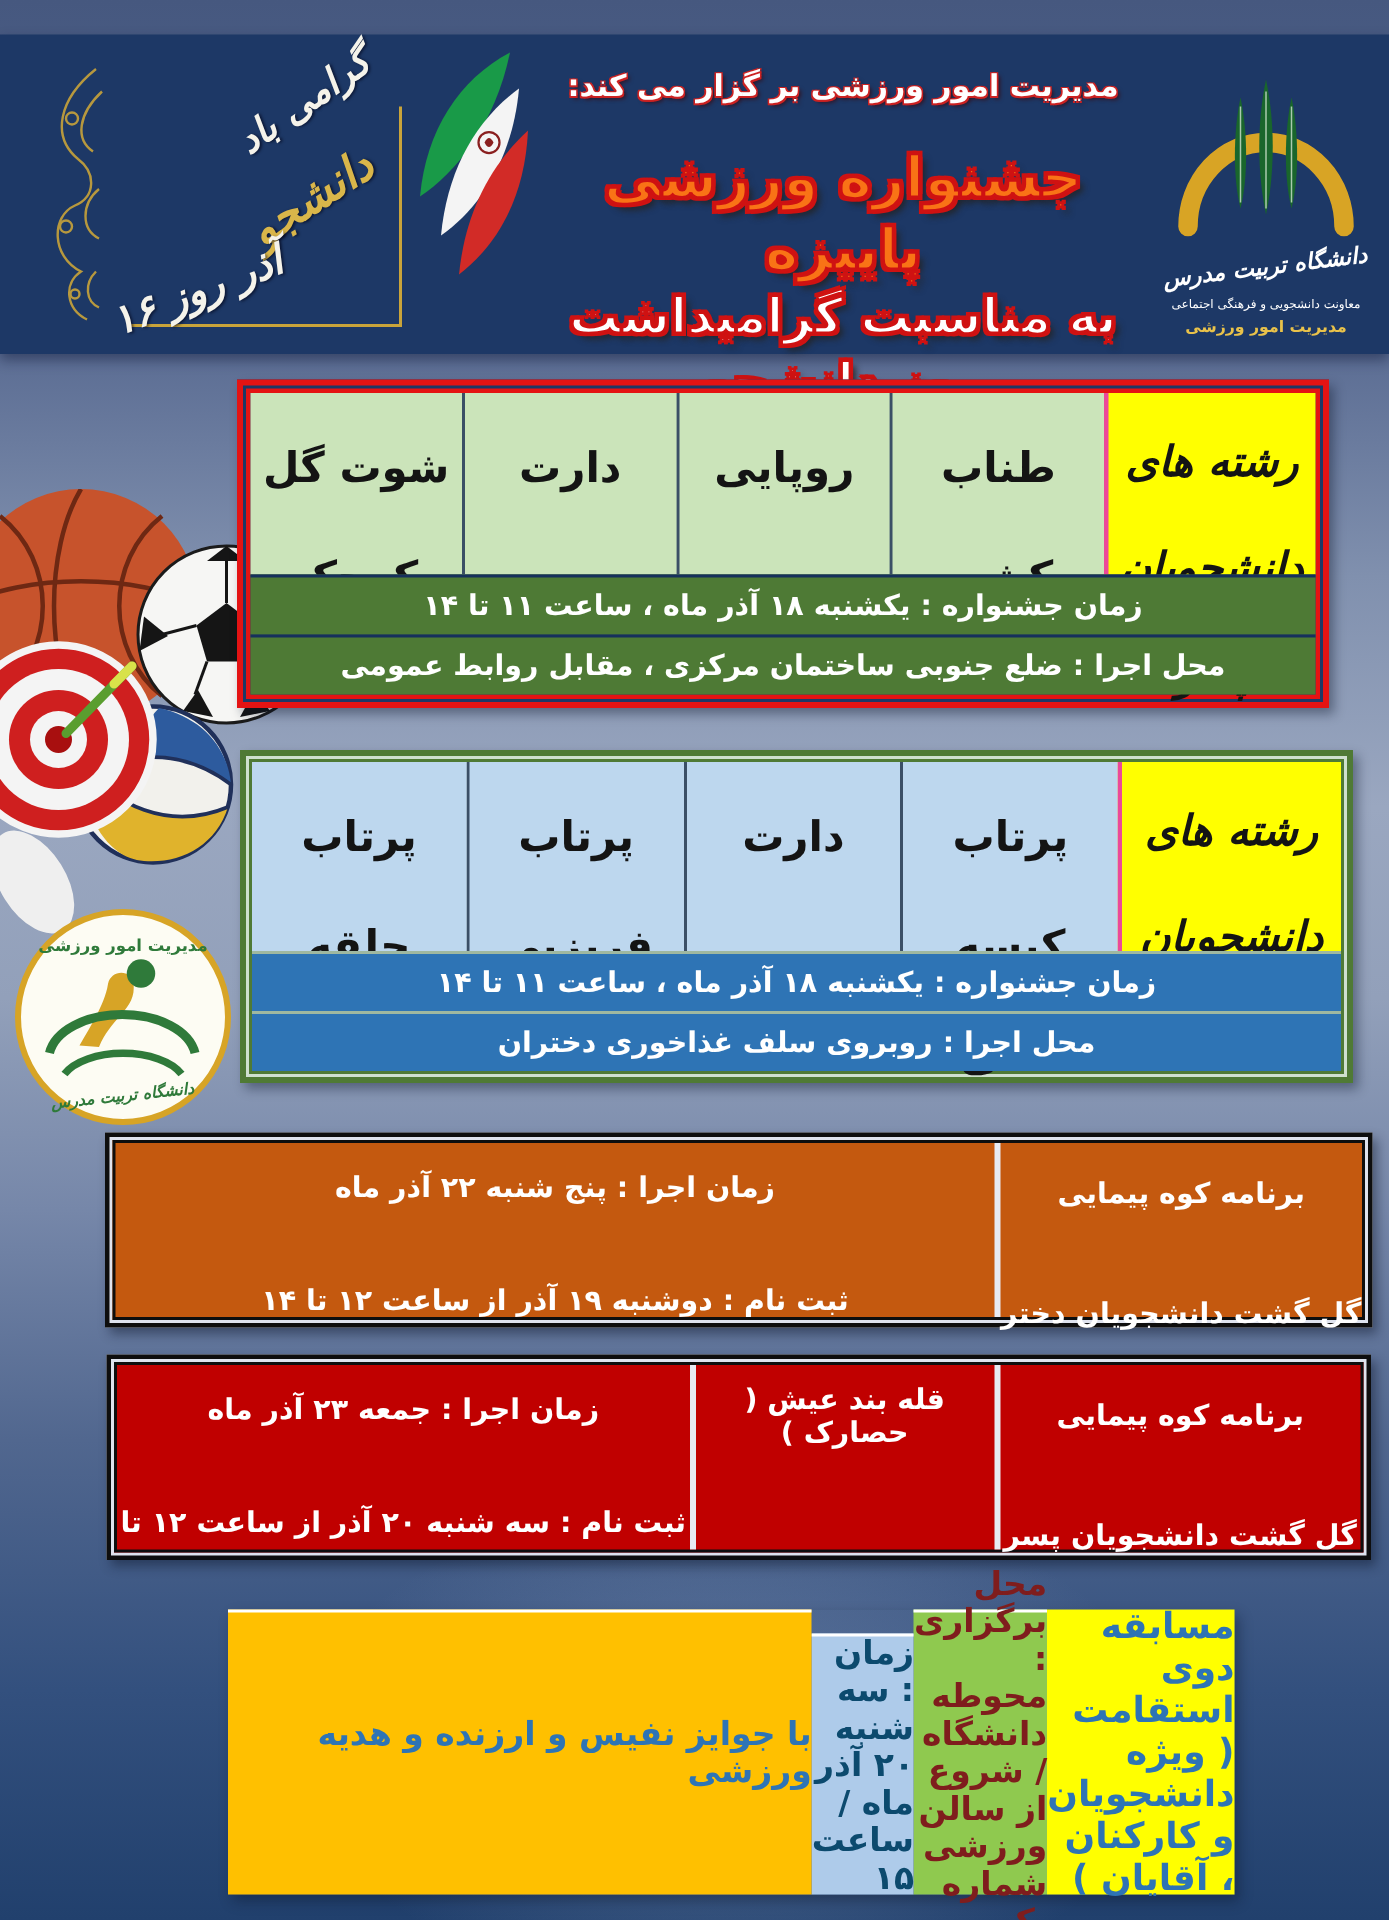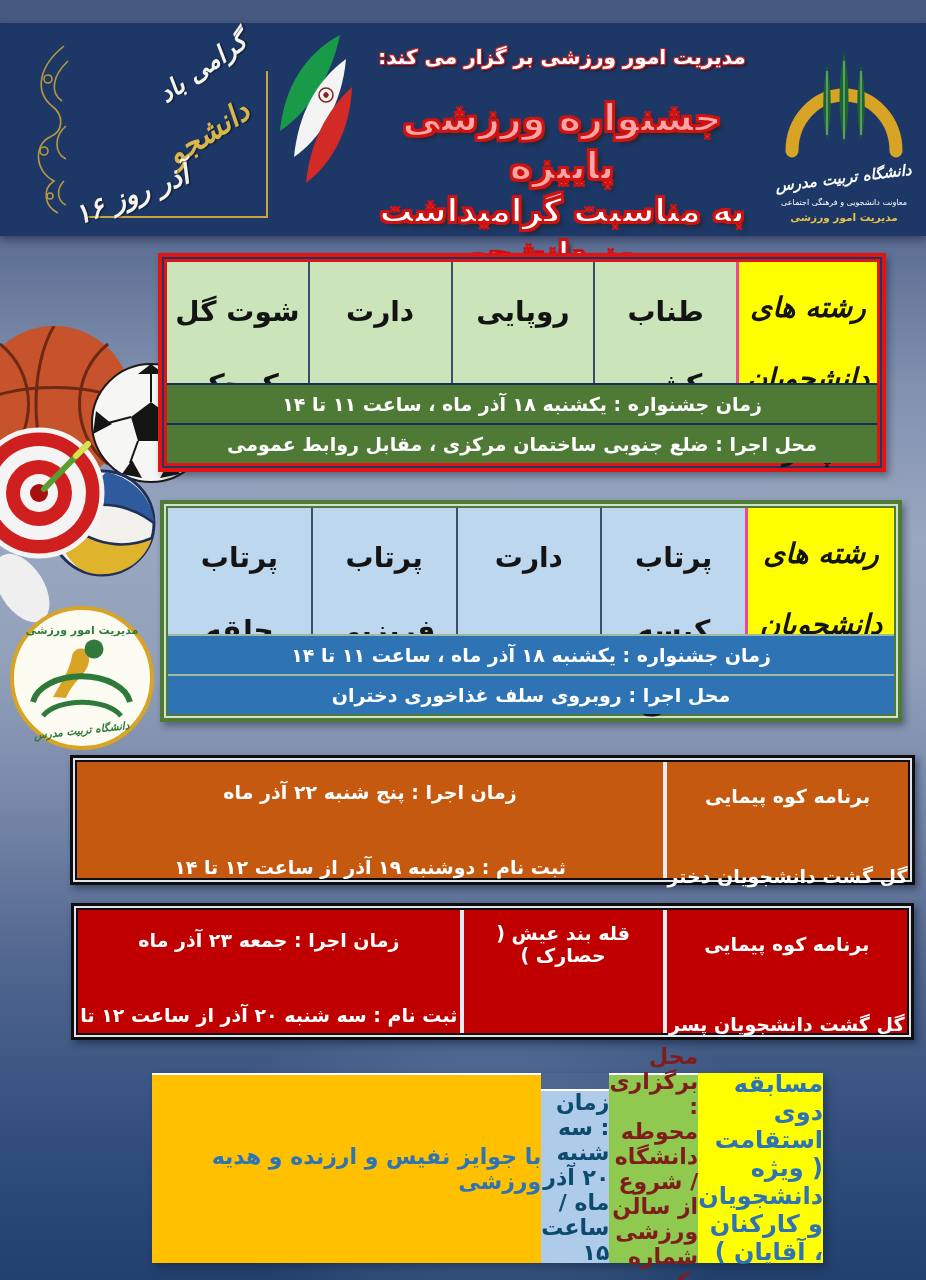--- a/index.html
+++ b/index.html
@@ -18,21 +18,21 @@
     border-right:2px solid #c9a43a;border-bottom:2px solid #c9a43a;}
   .cal{position:absolute;white-space:nowrap;font-style:italic;font-weight:bold;
     text-shadow:1px 1px 2px rgba(0,0,20,.6);}
   .cal1{left:128px;top:22px;transform:rotate(-35deg);color:#f5f3ea;font-size:25px;}
   .cal2{left:138px;top:84px;transform:rotate(-33deg);color:#d9b64a;font-size:30px;}
   .cal3{left:48px;top:148px;transform:rotate(-21deg);color:#f5f3ea;font-size:27px;}
   .flag-svg{position:absolute;left:268px;top:8px;}
   .head-text{position:absolute;left:348px;right:150px;top:22px;text-align:center;}
   .organizer{color:#fff;font-size:20px;font-weight:bold;margin-bottom:26px;
     text-shadow:-1px -1px 0 #c22,1px -1px 0 #c22,-1px 1px 0 #c22,1px 1px 0 #c22,2px 2px 3px rgba(60,0,0,.7);}
-  .title1{color:#fca5a5;font-size:38px;font-weight:bold;line-height:1.25;
+  .title1{color:#f97316;font-size:38px;font-weight:bold;line-height:1.25;
     -webkit-text-stroke:2px #cf1212;
     text-shadow:-2px -2px 0 #cf1212,2px -2px 0 #cf1212,-2px 2px 0 #cf1212,2px 2px 0 #cf1212,4px 4px 4px rgba(35,35,35,.85);}
   .title2{color:#fff;font-size:33px;font-weight:bold;line-height:1.3;
     -webkit-text-stroke:2px #cf1212;
     text-shadow:-2px -2px 0 #cf1212,2px -2px 0 #cf1212,-2px 2px 0 #cf1212,2px 2px 0 #cf1212,4px 4px 4px rgba(35,35,35,.85);}
   .uni-logo{position:absolute;right:6px;top:8px;}
   
   .tbl{position:absolute;box-shadow:3px 4px 7px rgba(10,20,40,.4);}
   .tbl-boys{left:158px;top:253px;width:716px;height:207px;
     border:4px solid #e41313;background:#1d3866;padding:2px;}

